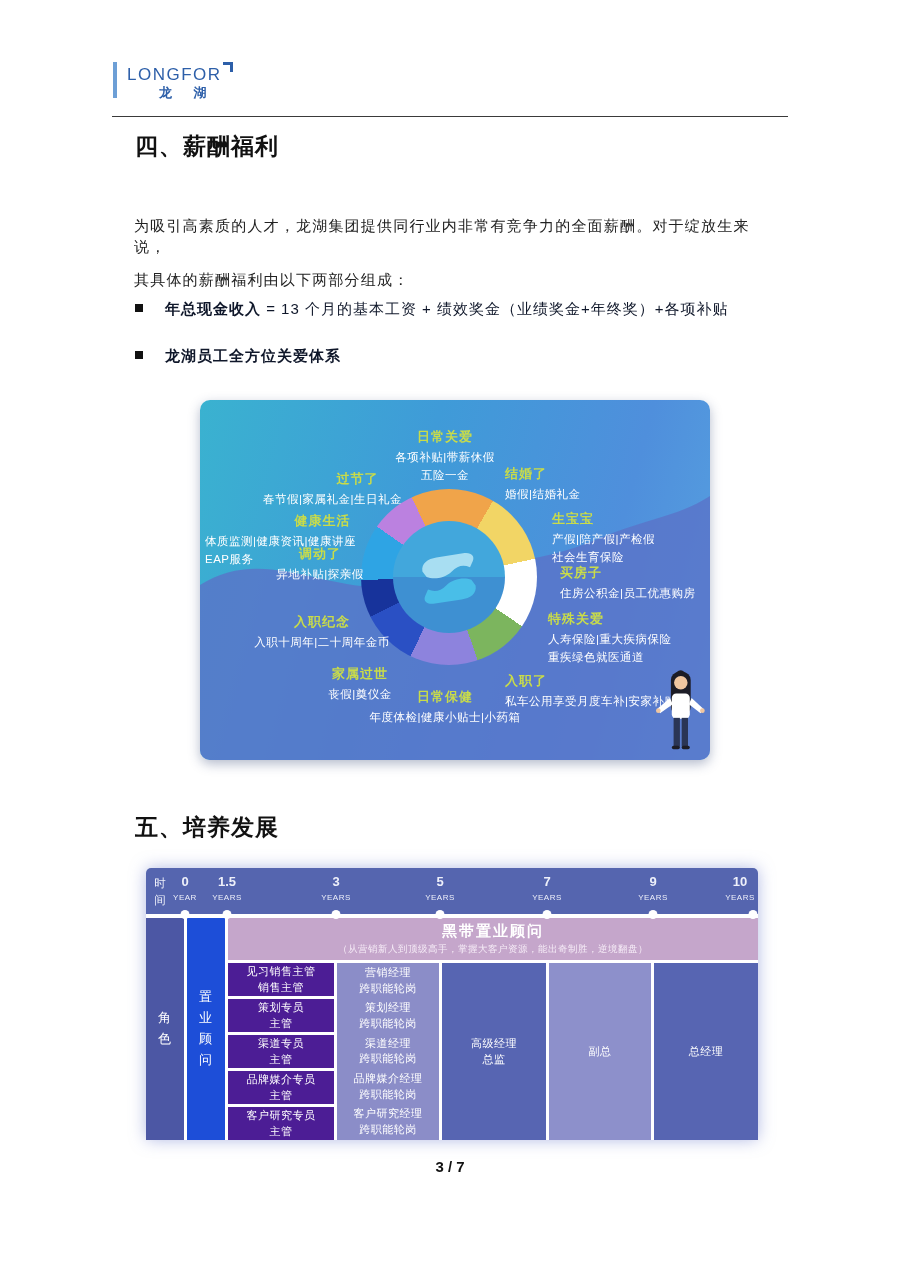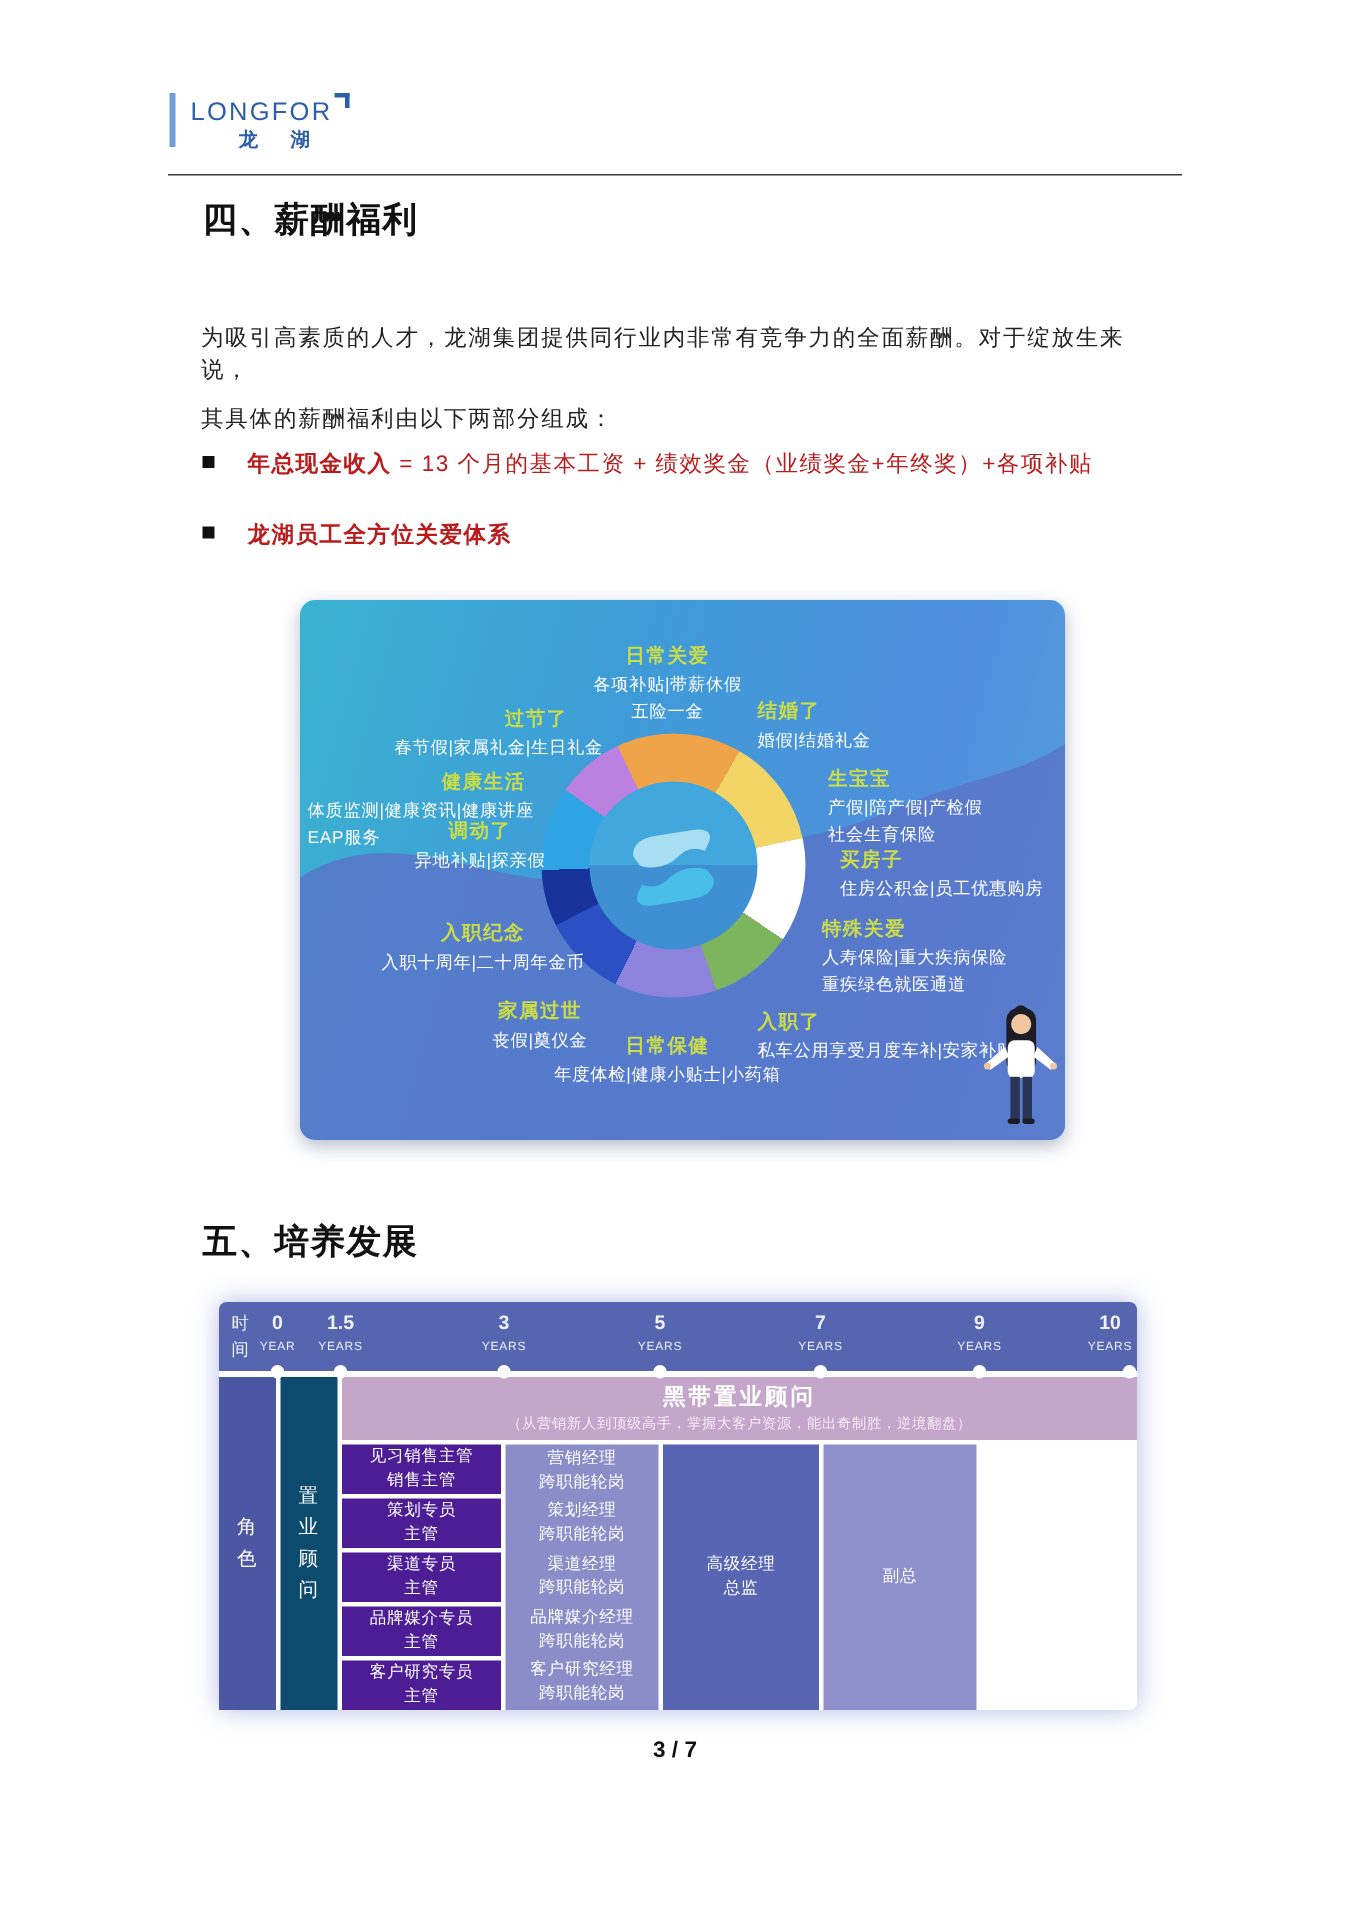--- a/index.html
+++ b/index.html
@@ -15,21 +15,21 @@
   .logo-cn{font-size:13px;font-weight:bold;color:#2d5fa9;letter-spacing:9px;margin-top:3px;margin-left:32px;line-height:1;}
   .rule{position:absolute;left:112px;top:116px;width:676px;height:1px;background:#3a3a3a;}
 
   
   .h-sec{position:absolute;left:135px;font-size:23px;font-weight:bold;color:#111;letter-spacing:1px;}
   .h-comp{top:131px;}
   .h-dev{top:812px;}
   .para{position:absolute;left:134px;width:640px;font-size:15px;letter-spacing:1.2px;color:#222;line-height:1.4;}
   .p1{top:200px;}
   .p2{top:254px;}
-  .bullet{position:absolute;left:135px;font-size:15px;letter-spacing:1px;color:#b91c1c;}
+  .bullet{position:absolute;left:135px;font-size:15px;letter-spacing:1px;color:#0f172a;}
   .b1{top:300px;}
   .b2{top:347px;}
   .sq{display:inline-block;width:8px;height:8px;background:#111;margin-right:22px;vertical-align:2px;}
   .bold{font-weight:bold;}
   .pageno{position:absolute;left:0;top:1158px;width:100%;text-align:center;font-size:15px;font-weight:bold;color:#111;}
 
   
   .infographic{position:absolute;left:200px;top:400px;width:510px;height:360px;border-radius:10px;overflow:hidden;
                background:linear-gradient(105deg,#3ab2d0 0%,#3f9bd8 40%,#4f8fdc 75%,#57a2e0 100%);
                box-shadow:0 4px 12px rgba(40,60,110,.35);}
@@ -53,21 +53,21 @@
   .t-bar{position:absolute;left:0;top:0;width:612px;height:48px;background:#5565af;border-radius:5px 5px 0 0;}
   .t-axis{position:absolute;left:7px;top:7px;width:14px;font-size:11.5px;color:#eef0fa;line-height:1.5;
           word-break:break-all;text-align:center;}
   .tick{position:absolute;top:6px;transform:translateX(-50%);text-align:center;color:#eef0fa;}
   .tick .num{font-size:13px;font-weight:bold;line-height:1.2;}
   .tick .unit{font-size:8px;letter-spacing:.5px;margin-top:3px;}
   .t-line{position:absolute;left:0;top:46px;width:612px;height:2px;background:#ffffff;}
   .dot{position:absolute;top:42px;width:9px;height:9px;border-radius:50%;background:#ffffff;transform:translateX(-50%);z-index:3;}
   .col{position:absolute;top:50px;bottom:0;display:flex;align-items:center;justify-content:center;color:#fff;}
   .c-role{left:0;width:38px;background:#4c57a4;}
-  .c-track{left:41px;width:38px;background:#0c4a6e;}
+  .c-track{left:41px;width:38px;background:#1d4ed8;}
   .vtext{width:15px;font-size:13px;line-height:1.6;word-break:break-all;text-align:center;letter-spacing:1px;}
   .banner{position:absolute;left:82px;top:50px;width:530px;height:42px;background:#c5a6cb;text-align:center;color:#fff;}
   .banner-title{font-size:15px;font-weight:bold;letter-spacing:2px;margin-top:4px;}
   .banner-sub{font-size:9.5px;color:#f6ecf7;margin-top:2px;letter-spacing:.5px;}
   .c-spec{left:82px;width:106px;top:95px;flex-direction:column;gap:3px;background:transparent;}
   .c-spec .cell{flex:1;width:100%;background:#4c1d95;display:flex;align-items:flex-end;justify-content:center;}
   .c-mgr{left:191px;width:102px;top:95px;background:#8b8dc8;flex-direction:column;justify-content:space-around;}
   .c-senior{left:296px;width:104px;top:95px;background:#5765b2;}
   .c-vp{left:403px;width:102px;top:95px;background:#8d90cb;}
   .c-gm{left:508px;width:104px;top:95px;background:#5765b2;}
@@ -265,16 +265,19 @@
       <div class="cell-txt pre">客户研究经理
 跨职能轮岗</div>
     </div>
     <div class="col c-senior">
         <div class="cell-txt pre">高级经理
 总监</div>
       </div>
     <div class="col c-vp">
         <div class="cell-txt pre">副总</div>
       </div>
+    <div class="col c-gm">
+        <div class="cell-txt pre">总经理</div>
+      </div>
   </div>
 
   <div class="pageno">3 / 7</div>
 </div>
 
 </body></html>

